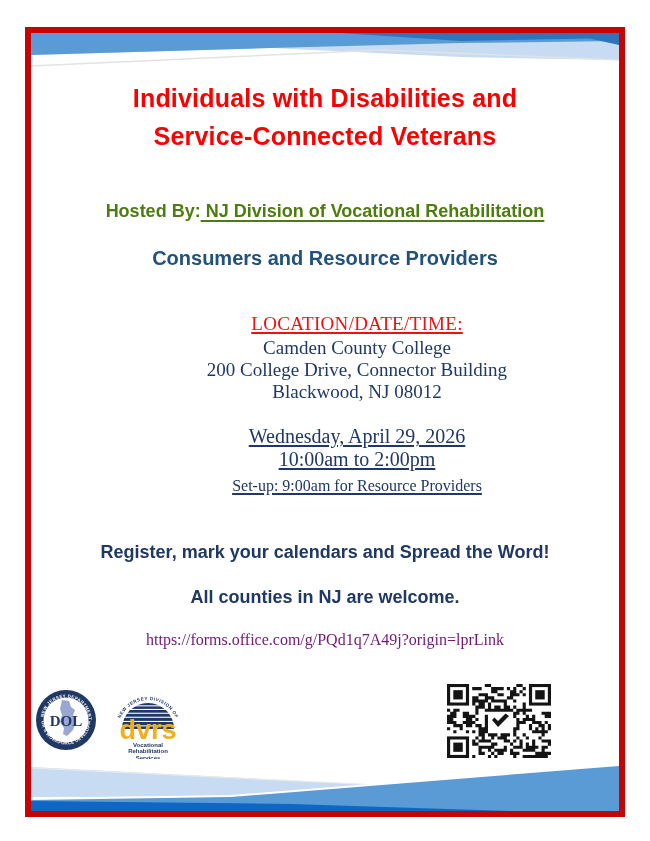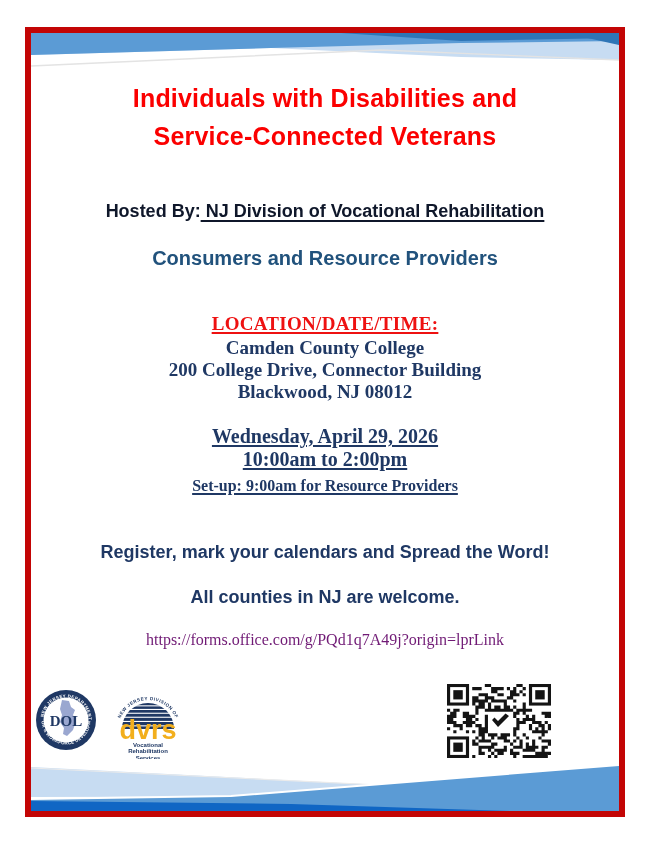--- a/index.html
+++ b/index.html
@@ -11,27 +11,27 @@
   .page{position:relative;width:650px;height:841px;background:#ffffff;overflow:hidden;}
   .frame{
     position:absolute;left:25px;top:27px;width:600px;height:790px;
     border:6px solid #C30505;box-sizing:border-box;background:#ffffff;
   }
   .abs{position:absolute;left:0;width:588px;text-align:center;}
   .top-wave{position:absolute;top:0;left:0;width:588px;height:48px;display:block;}
   .bottom-wave{position:absolute;bottom:0;left:0;width:588px;height:52px;display:block;}
 
   .title{top:46px;color:#FB0000;font-weight:bold;font-size:25px;line-height:38px;letter-spacing:0.2px;}
-  .hosted{top:168px;font-size:18px;font-weight:bold;color:#0f172a;}
+  .hosted{top:168px;font-size:18px;font-weight:bold;color:#4d7c0f;}
   .hosted .u{text-decoration:underline;text-decoration-thickness:2px;text-underline-offset:3px;}
 
   .consumers{top:212px;font-size:20px;line-height:27px;font-weight:bold;color:#21527C;}
   .consumers .u{text-decoration:underline;text-decoration-thickness:2px;text-underline-offset:3px;}
 
-  .serif{font-family:"Liberation Serif","DejaVu Serif",serif;font-weight:bold;color:#1F3864;}
+  .serif{font-family:"Liberation Serif","DejaVu Serif",serif;font-weight:normal;color:#1F3864;margin-left:32px;}
   .location-head{top:280px;font-size:19px;color:#EE1111;text-decoration:underline;text-decoration-thickness:1.5px;text-underline-offset:2px;letter-spacing:0.3px;}
   .venue{top:304px;font-size:19px;line-height:22px;}
   .datetime{top:392px;font-size:20px;line-height:23px;}
   .datetime .line{text-decoration:underline;text-decoration-thickness:1.5px;text-underline-offset:2px;}
   .setup{top:444px;font-size:16px;text-decoration:underline;text-decoration-thickness:1.5px;text-underline-offset:2px;}
 
   .cta{top:509px;font-size:18px;font-weight:bold;color:#1F3864;}
   .welcome{top:554px;font-size:18px;font-weight:bold;color:#1F3864;}
   .url{top:598px;font-size:16px;font-family:"Liberation Serif","DejaVu Serif",serif;color:#2E74B5;}
   .url a{color:#701a75;text-decoration:none;}

